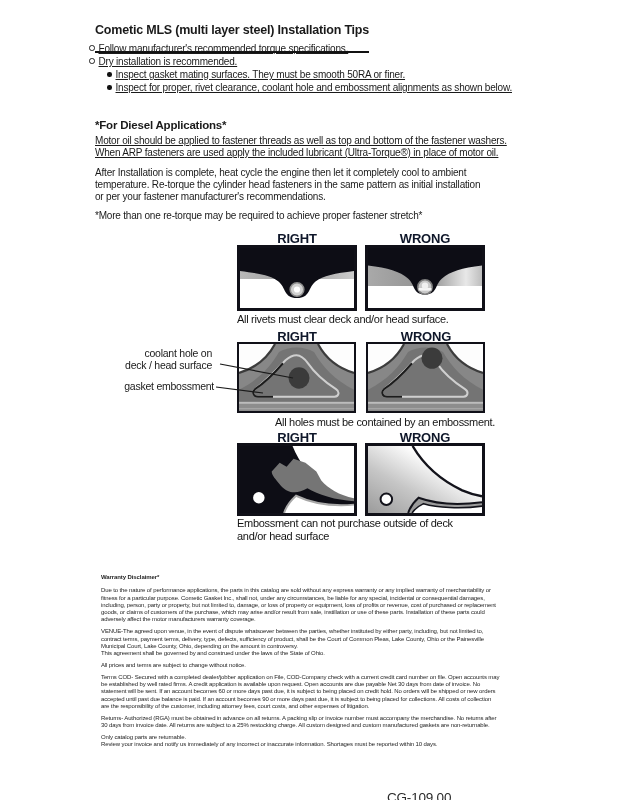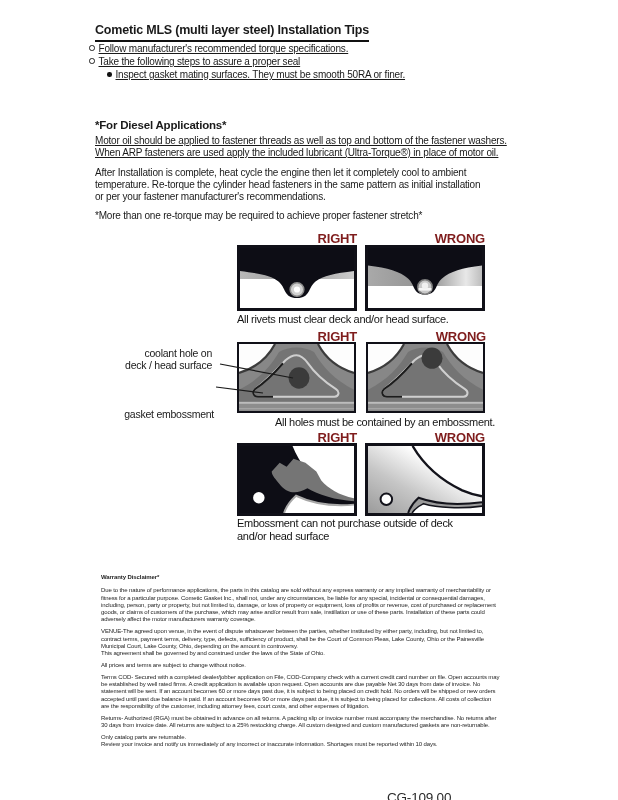--- a/index.html
+++ b/index.html
@@ -4,56 +4,56 @@
 <style>
   html,body{margin:0;padding:0;background:#fff;}
   .page{
     position:relative;width:618px;height:800px;background:#ffffff;overflow:hidden;
     font-family:"Liberation Sans","DejaVu Sans",sans-serif;color:#1a1a1a;
   }
   .abs{position:absolute;}
   
   .title{
     left:95px;top:23px;font-size:12.5px;font-weight:700;letter-spacing:-0.2px;
-    border-bottom:2px solid #111;padding-bottom:3px;margin:0;display:inline-block;
+    border-bottom:2px solid #111;padding-bottom:14px;margin:0;display:inline-block;
   }
   
   .tips{left:89px;top:42px;width:445px;font-size:10px;letter-spacing:-0.2px;line-height:13px;}
   .tips .row{display:flex;align-items:baseline;text-decoration:underline;}
   .tips .sub{margin-left:18px;}
   .dot{flex:0 0 auto;display:inline-block;margin-right:4px;position:relative;top:-1.5px;}
   .dot.open{width:3.5px;height:3.5px;border:1px solid #222;border-radius:50%;}
   .dot.fill{width:4.5px;height:4.5px;background:#111;border-radius:50%;}
   
   .dheading{left:95px;top:119px;font-size:11.5px;font-weight:700;letter-spacing:-0.2px;}
   .para{left:95px;width:437px;font-size:10px;letter-spacing:-0.2px;line-height:12px;white-space:pre-line;}
   .p1{top:135px;text-decoration:underline;} .p2{top:167px;} .p3{top:210px;}
   
-  .dg-label{width:120px;text-align:right;font-size:13px;font-weight:700;letter-spacing:-0.2px;color:#7f1d1d;}
+  .dg-label{width:120px;text-align:center;font-size:13px;font-weight:700;letter-spacing:-0.2px;color:#0f172a;}
   .lr1{left:237px;top:231px;} .lw1{left:365px;top:231px;}
   .lr2{left:237px;top:329px;} .lw2{left:366px;top:329px;}
   .lr3{left:237px;top:430px;} .lw3{left:365px;top:430px;}
   
   .box{position:absolute;box-sizing:border-box;border:3px solid #101018;background:#fff;}
   .box svg{display:block;width:100%;height:100%;}
   .b1r{left:237px;top:245px;width:120px;height:66px;}
   .b1w{left:365px;top:245px;width:120px;height:66px;}
   .b2r{left:237px;top:342px;width:119px;height:71px;border-width:2px;}
   .b2w{left:366px;top:342px;width:119px;height:71px;border-width:2px;}
   .b3r{left:237px;top:443px;width:120px;height:73px;}
   .b3w{left:365px;top:443px;width:120px;height:73px;}
   
   .cap{font-size:11px;font-weight:400;letter-spacing:-0.3px;line-height:12.5px;white-space:pre-line;color:#151515;}
   .cap1{left:237px;top:313px;width:300px;}
   .cap2{left:237px;top:416px;width:300px;margin-left:38px;}
   .cap3{left:237px;top:517px;width:300px;}
   
   .callout{font-size:10.5px;letter-spacing:-0.25px;line-height:12px;text-align:right;white-space:pre-line;color:#1a1a1a;}
   .co1{left:98px;top:347px;width:114px;}
-  .co2{left:98px;top:380px;width:116px;margin-top:28px;}
+  .co2{left:98px;top:380px;width:116px;}
   .leaders{left:210px;top:355px;width:100px;height:45px;z-index:5;pointer-events:none;}
   
   .legal{left:101px;top:574px;width:436px;font-size:6px;letter-spacing:-0.12px;line-height:7.3px;color:#1f1f1f;}
   .legal h2{font-size:6px;margin:0 0 6px 0;letter-spacing:-0.1px;}
   .legal p{margin:0 0 4.5px 0;white-space:pre-line;}
   
   .pagenum{left:387px;top:758px;font-size:13.5px;letter-spacing:-0.2px;color:#2a2a2a;margin-top:32px;}
 </style>
 </head>
 <body>
@@ -62,25 +62,29 @@
 
   <h1 class="abs title">Cometic MLS (multi layer steel) Installation Tips</h1>
 
   <div class="abs tips">
     <div class="row">
         <span class="dot open"></span>
         <span>Follow manufacturer's recommended torque specifications.</span>
       </div>
     <div class="row">
         <span class="dot open"></span>
-        <span>Take the following steps to assure a proper seal</span>
+        <span>Dry installation is recommended.</span>
       </div>
     <div class="row sub">
         <span class="dot fill"></span>
         <span>Inspect gasket mating surfaces.  They must be smooth 50RA or finer.</span>
+      </div>
+    <div class="row sub">
+        <span class="dot fill"></span>
+        <span>Inspect for proper, rivet clearance, coolant hole and embossment alignments as shown below.</span>
       </div>
   </div>
 
   <div class="abs dheading">*For Diesel Applications*</div>
   <div class="abs para p1">Motor oil should be applied to fastener threads as well as top and bottom of the fastener washers.
 When ARP fasteners are used apply the included lubricant (Ultra-Torque®) in place of motor oil.</div>
   <div class="abs para p2">After Installation is complete, heat cycle the engine then let it completely cool to ambient
 temperature. Re-torque the cylinder head fasteners in the same pattern as initial installation
 or per your fastener manufacturer's recommendations.</div>
   <div class="abs para p3">*More than one re-torque may be required to achieve proper fastener stretch*</div>

